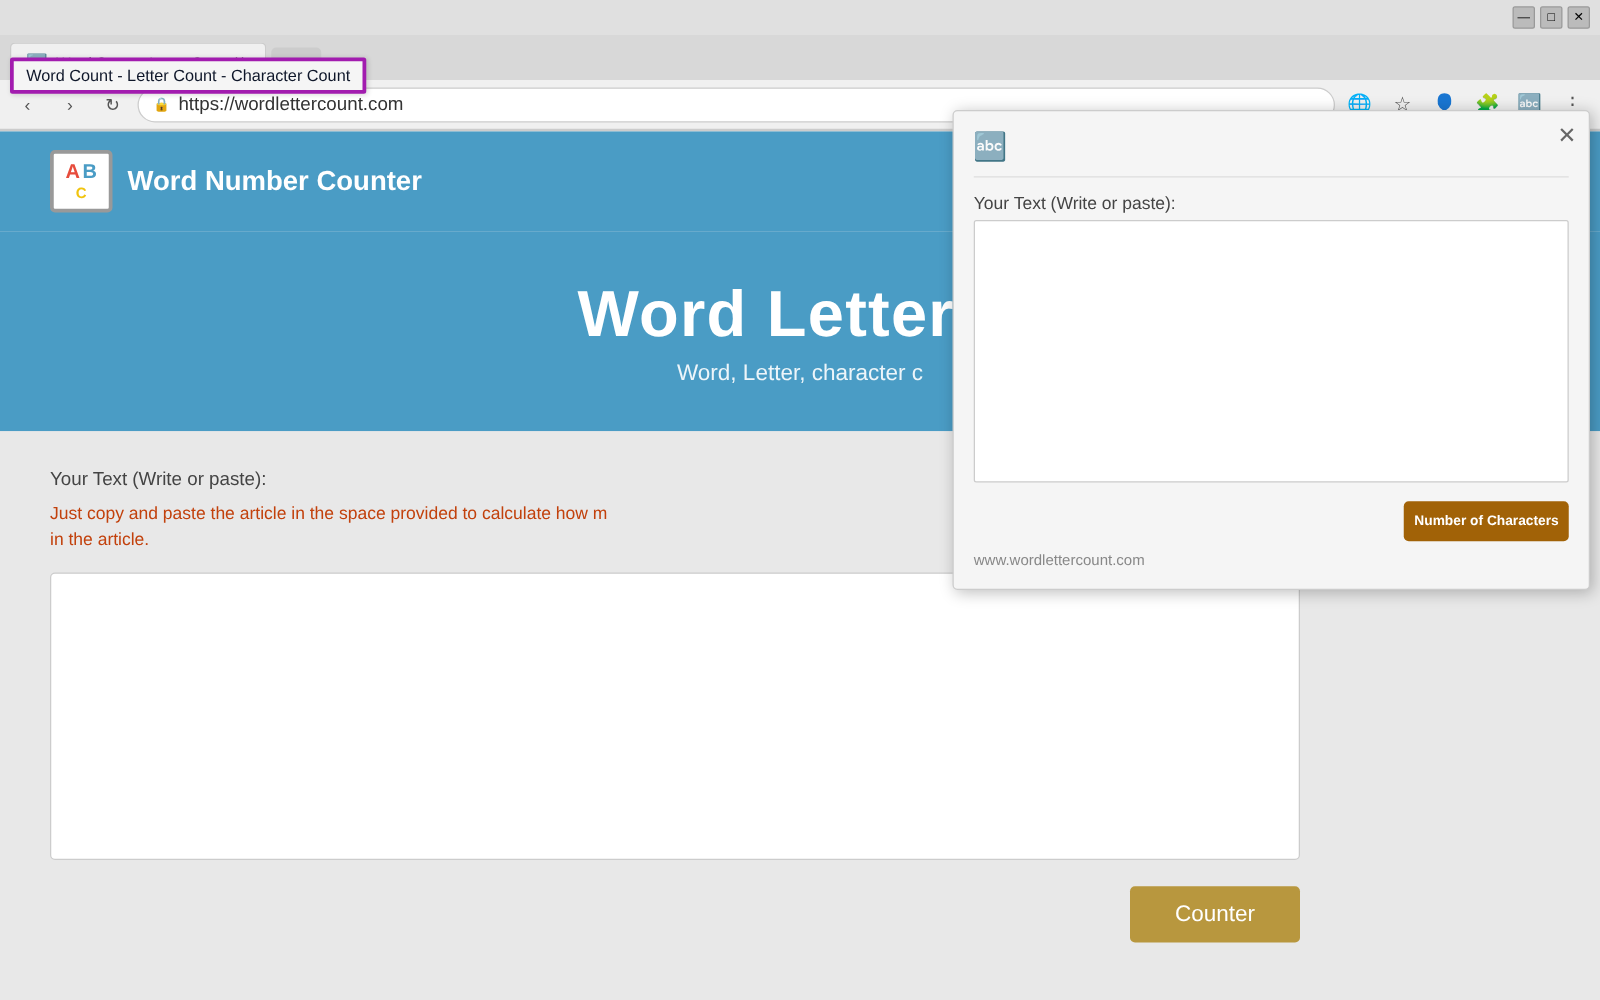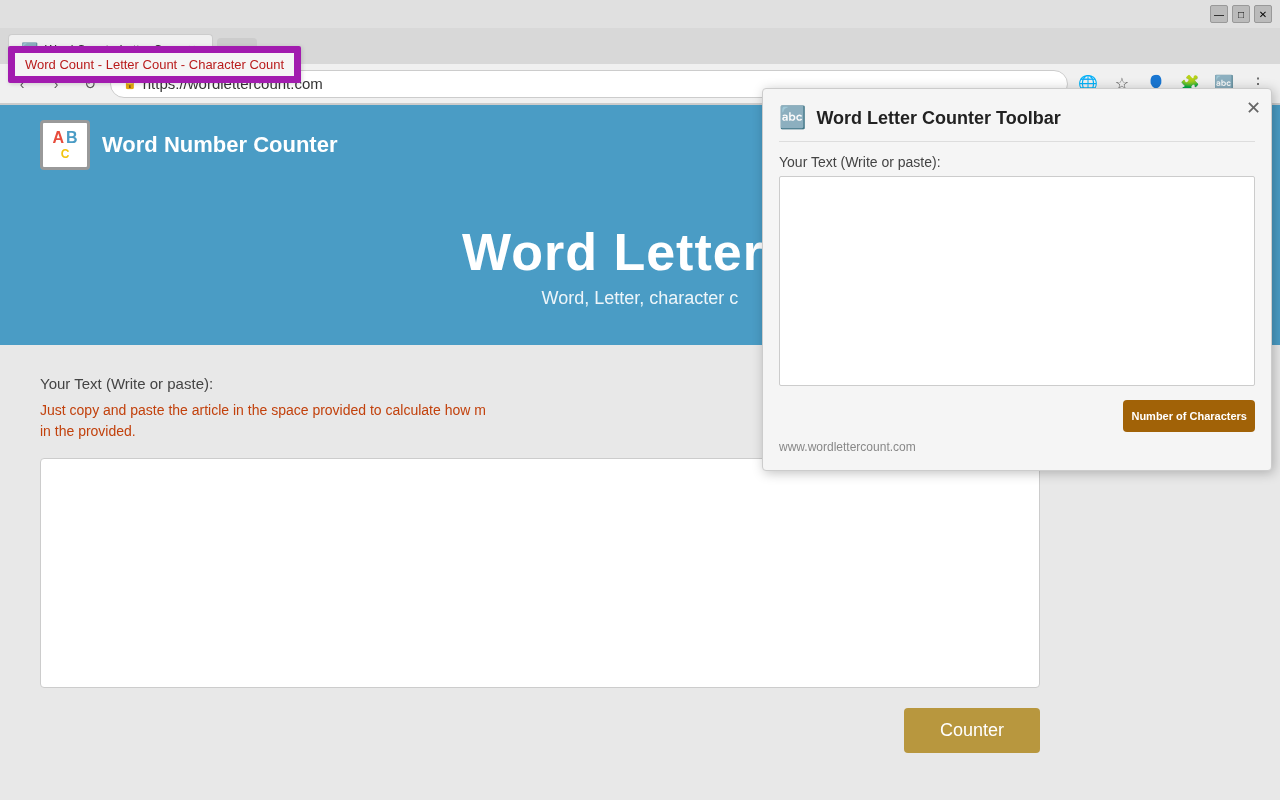--- a/index.html
+++ b/index.html
@@ -126,24 +126,24 @@
       font-size: 16px;
       color: #555;
     }
 
     
     .url-tooltip {
       position: absolute;
       top: 46px;
       left: 8px;
       background: #f5f5f5;
-      border: 7px solid #a21caf;
+      border: 3px solid #a21caf;
       padding: 4px 10px;
       font-size: 13px;
-      color: #b91c1c;
+      color: #0f172a;
       z-index: 1000;
       border-radius: 2px;
       box-shadow: 1px 1px 4px rgba(0,0,0,0.15);
     }
 
     
     .page-content {
       width: 1280px;
       height: 696px;
       overflow: hidden;
@@ -395,35 +395,34 @@
 
   <div class="hero-section">
     <div class="hero-title">Word Letter C</div>
     <div class="hero-subtitle">Word, Letter, character c</div>
   </div>
 
   <div class="main-content">
     <div class="content-label">Your Text (Write or paste):</div>
     <div class="content-description">
       <span>Just copy and paste the article in the space provided to calculate how m</span><br>
-      <span>in the provided.</span>
+      <span>in the article.</span>
     </div>
     <textarea class="main-textarea" placeholder="" style=""></textarea>
     <div class="analyze-row">
       <button class="analyze-btn">Counter</button>
     </div>
   </div>
 
 </div>
 
 <div class="toolbar-popup">
   <button class="toolbar-popup-close">✕</button>
   <div class="toolbar-popup-header">
     <span class="toolbar-popup-favicon">🔤</span>
-    <span>Word Letter Counter Toolbar</span>
   </div>
   <div class="toolbar-popup-label">Your Text (Write or paste):</div>
   <textarea class="toolbar-popup-textarea" placeholder="" style=""></textarea>
   <div class="toolbar-popup-btn-row">
     <button class="toolbar-num-btn">Number of Characters</button>
   </div>
   <div class="toolbar-popup-footer">www.wordlettercount.com</div>
 </div>
 
 </body></html>

